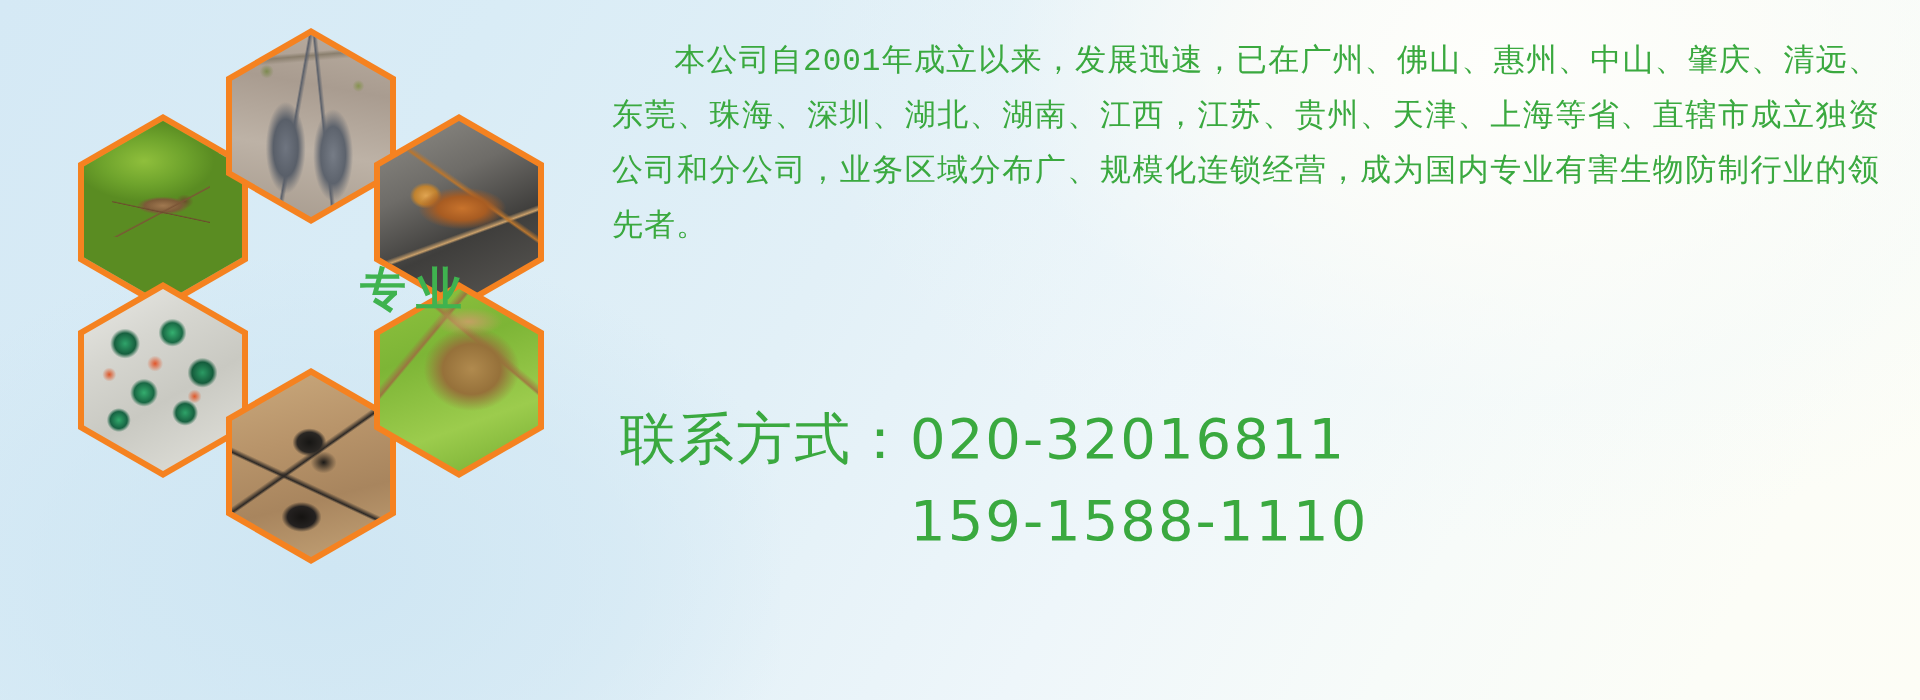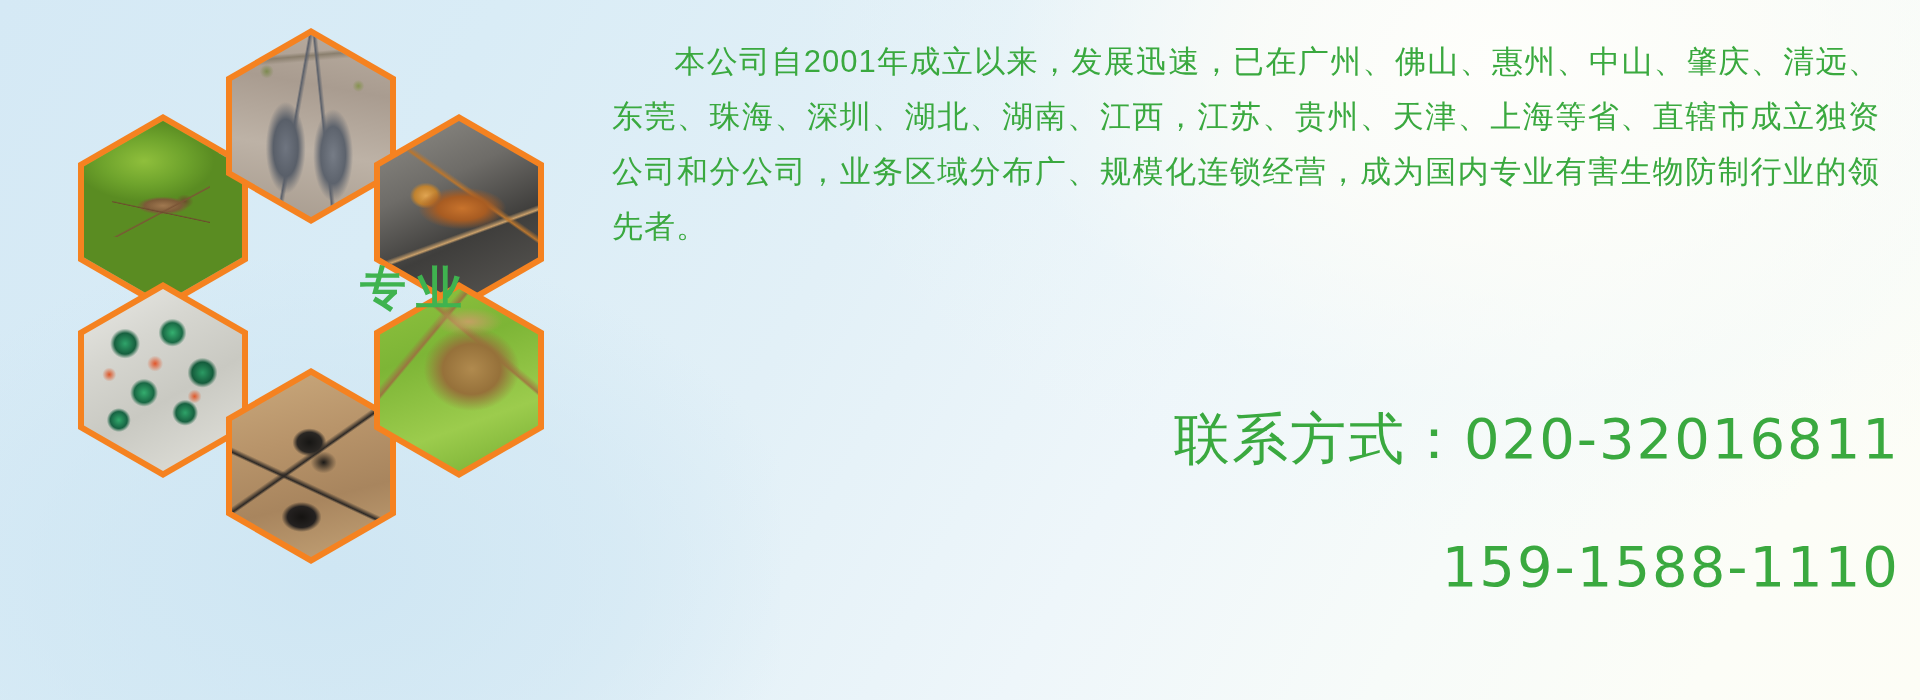--- a/index.html
+++ b/index.html
@@ -35,21 +35,21 @@
   }
   .hex .art{position:absolute;inset:0;}
   #combtext{
     position:absolute;left:253px;top:188px;width:160px;height:190px;
     display:flex;flex-direction:column;align-items:center;justify-content:center;
     gap:10px;pointer-events:none;
   }
   #combtext span{
     color:#3fb34f;font-size:46px;font-weight:bold;letter-spacing:10px;
     text-indent:10px;line-height:1.05;
-    font-family:Liberation Serif, serif;
+    font-family:Liberation Sans, sans-serif;
   }
 
   
   .t-mosquito{
     background:
       radial-gradient(ellipse 70px 40px at 38% 22%, #8fbf3c 0%, #6ea32c 60%, #5a8c22 100%),
       linear-gradient(160deg,#7fb336 0% 34%, #f3c6b4 34%, #f0b8a4 62%, #eba998 100%);
   }
   .t-mosquito::after{
     content:"";position:absolute;left:18%;top:34%;width:62%;height:30%;
@@ -123,32 +123,32 @@
       radial-gradient(ellipse 34px 14px at 56% 18%, #c3a063 0%, rgba(195,160,99,0) 100%),
       linear-gradient(40deg, rgba(150,113,58,0) 66%, #a07c42 67%, rgba(160,124,66,0) 70%),
       linear-gradient(-50deg, rgba(150,113,58,0) 70%, #9a7540 71%, rgba(154,117,64,0) 74%);
   }
 
   
   #copy{
     position:absolute;left:612px;top:34px;width:1268px;
     color:#3aa93f;font-size:31px;line-height:55px;letter-spacing:1px;
     font-weight:500;text-align:justify;
-    font-family:Liberation Sans, sans-serif;
+    font-family:Liberation Mono, monospace;
   }
   #copy .indent{display:inline-block;width:62px;}
 
   #contact{
     position:absolute;left:620px;top:398px;width:1280px;
-    color:#3aa93f;font-family:"DejaVu Sans","Liberation Sans",sans-serif;text-align:right;
+    color:#3aa93f;font-family:"DejaVu Sans","Liberation Sans",sans-serif;
   }
   #contact .line{
     font-size:56px;line-height:82px;font-weight:500;letter-spacing:2px;white-space:nowrap;
   }
-  #contact .line2{padding-left:290px;margin-top:46px;}
+  #contact .line2{padding-left:290px;}
 </style>
 </head>
 <body>
 
 <div id="banner">
 
   <div id="comb">
 
     <div class="hex" style="left:0px;  top:108px;">
       <div class="inner">

